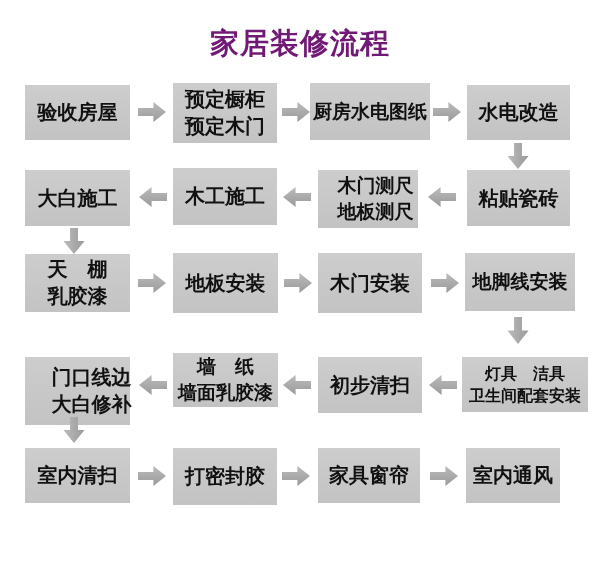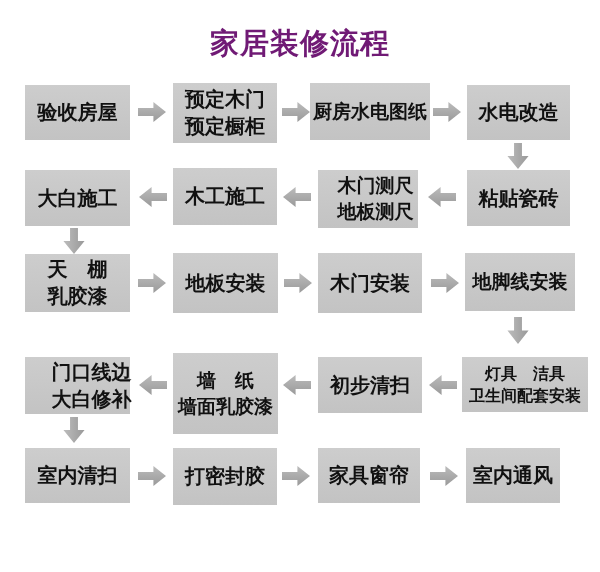--- a/index.html
+++ b/index.html
@@ -62,22 +62,22 @@
 </head>
 <body>
 
 <div class="canvas">
   <h1 class="title">家居装修流程</h1>
   <div id="nodes-layer">
       <div class="node" style="left: 25px; top: 85px; width: 105px; height: 55px; font-size: 20px; text-align: right;">
         <div class="line">验收房屋</div>
       </div>
       <div class="node" style="left: 173px; top: 83px; width: 104px; height: 60px; font-size: 20px;">
+        <div class="line">预定橱柜</div>
         <div class="line">预定木门</div>
-        <div class="line">预定橱柜</div>
       </div>
       <div class="node" style="left: 310px; top: 83px; width: 120px; height: 57px; font-size: 19px;">
         <div class="line">厨房水电图纸</div>
       </div>
       <div class="node" style="left: 467px; top: 85px; width: 103px; height: 55px; font-size: 20px;">
         <div class="line">水电改造</div>
       </div>
       <div class="node" style="left: 25px; top: 170px; width: 105px; height: 56px; font-size: 20px;">
         <div class="line">大白施工</div>
       </div>
@@ -97,25 +97,25 @@
       </div>
       <div class="node" style="left: 173px; top: 253px; width: 105px; height: 60px; font-size: 20px;">
         <div class="line">地板安装</div>
       </div>
       <div class="node" style="left: 318px; top: 253px; width: 104px; height: 60px; font-size: 20px;">
         <div class="line">木门安装</div>
       </div>
       <div class="node" style="left: 465px; top: 253px; width: 110px; height: 58px; font-size: 19px;">
         <div class="line">地脚线安装</div>
       </div>
-      <div class="node" style="left: 25px; top: 357px; width: 105px; height: 57px; font-size: 20px; padding-left: 28px;">
+      <div class="node" style="left: 25px; top: 357px; width: 105px; height: 68px; font-size: 20px; padding-left: 28px;">
         <div class="line">门口线边</div>
         <div class="line">大白修补</div>
       </div>
-      <div class="node" style="left: 173px; top: 353px; width: 105px; height: 81px; font-size: 19px;">
+      <div class="node" style="left: 173px; top: 353px; width: 105px; height: 54px; font-size: 19px;">
         <div class="line">墙　纸</div>
         <div class="line">墙面乳胶漆</div>
       </div>
       <div class="node" style="left: 318px; top: 357px; width: 104px; height: 56px; font-size: 20px;">
         <div class="line">初步清扫</div>
       </div>
       <div class="node" style="left: 462px; top: 357px; width: 126px; height: 55px; font-size: 16px;">
         <div class="line">灯具　洁具</div>
         <div class="line">卫生间配套安装</div>
       </div>

